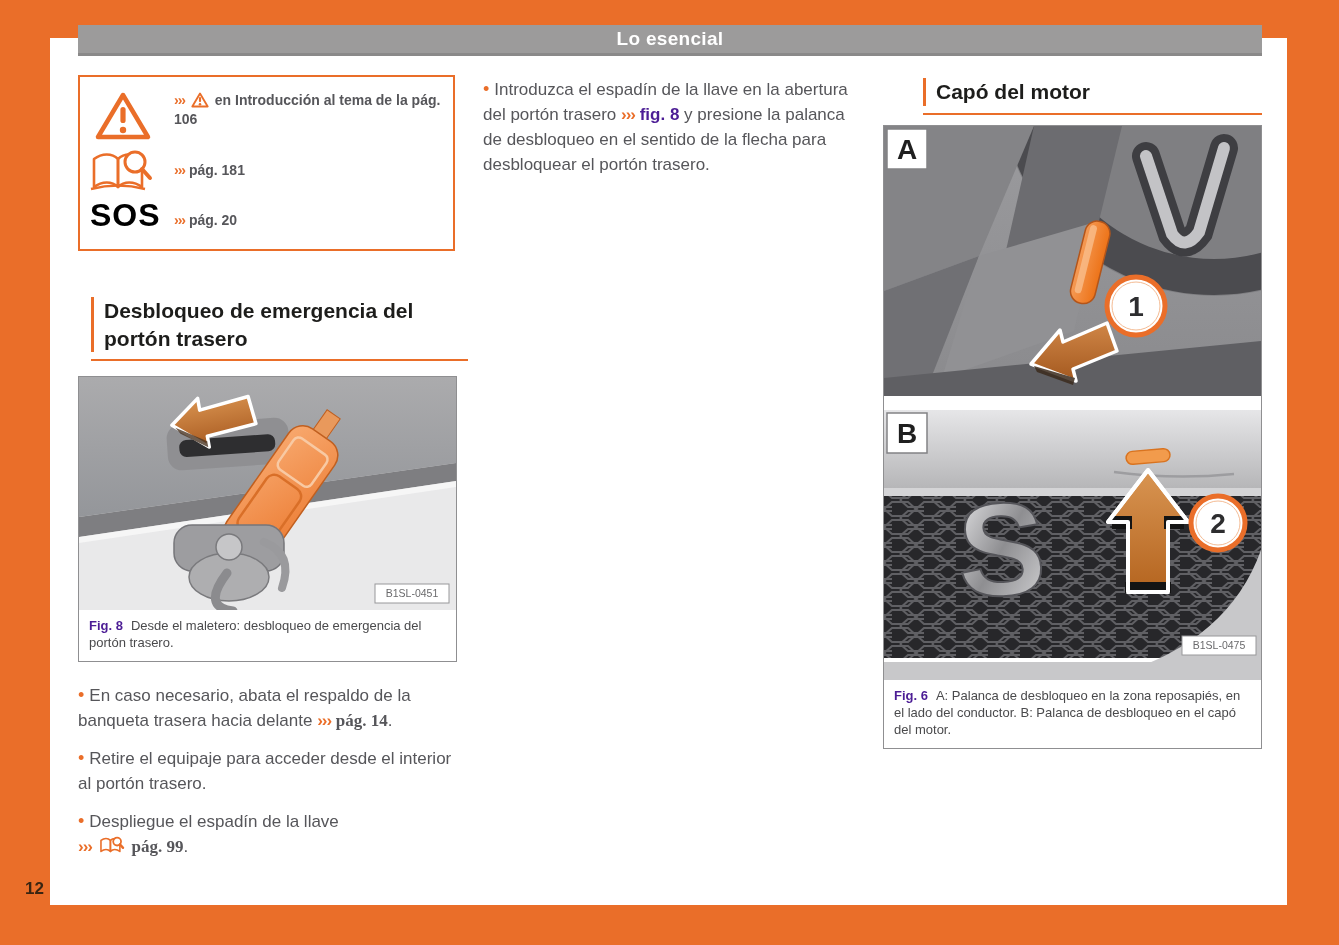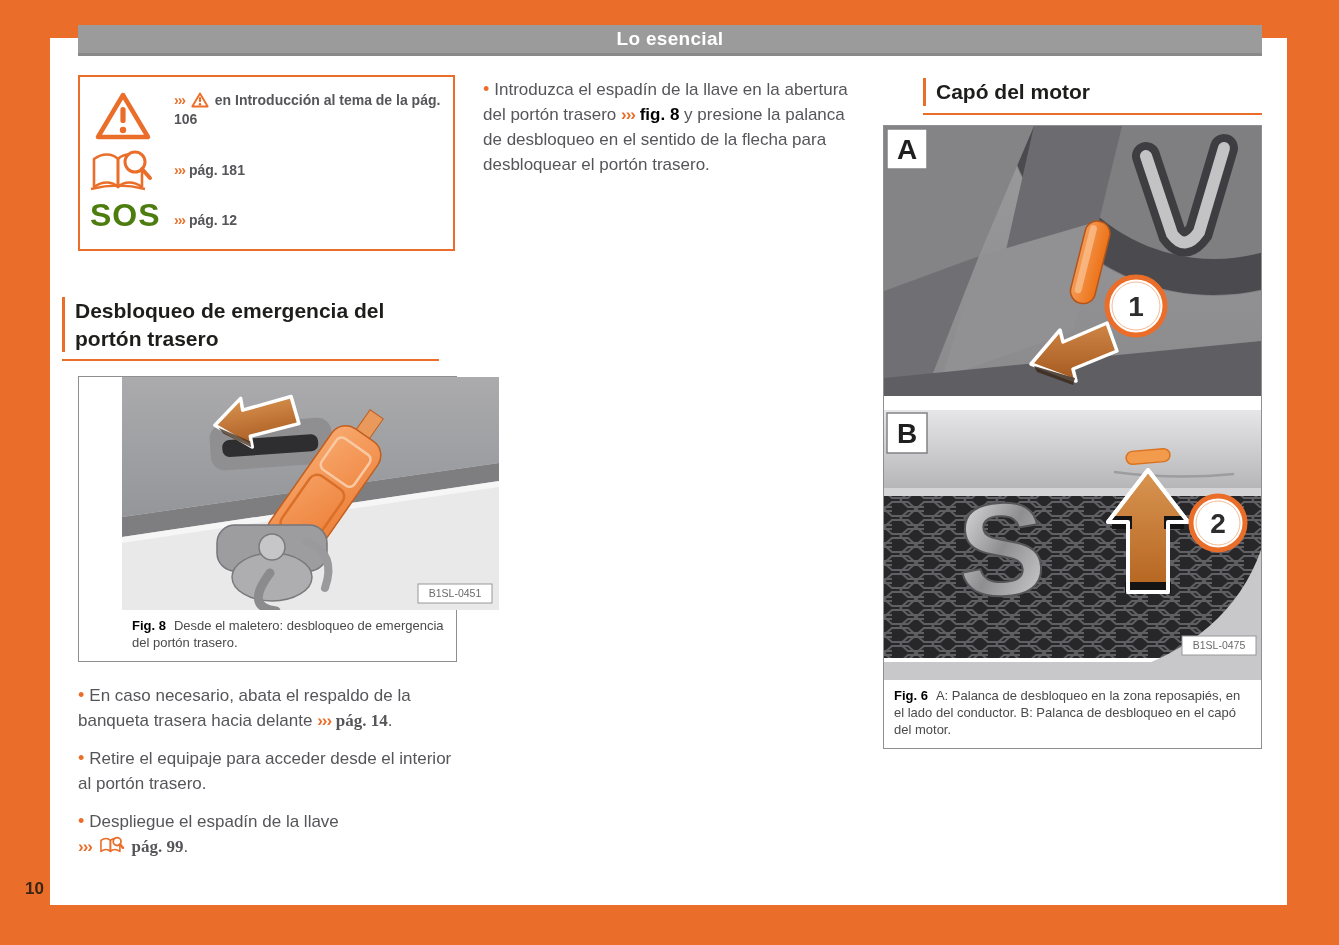--- a/index.html
+++ b/index.html
@@ -15,25 +15,25 @@
     background:#9C9B9B; border-bottom:3px solid #8A8989;
     display:flex; align-items:center; justify-content:center;
     color:#ffffff; font-weight:bold; font-size:19px; letter-spacing:.3px;
   }
   .page-num { position:absolute; left:25px; top:879px; font-weight:bold; font-size:17px; color:#3A2512; }
 
   
   .ref-box { position:absolute; left:78px; top:75px; width:377px; height:176px; border:2px solid #EA6E29; background:#fff; }
   .ref-icon { position:absolute; }
   .ref-text { position:absolute; left:94px; width:268px; font-size:14px; font-weight:bold; color:#56565A; line-height:1.35; }
-  .sos { position:absolute; left:10px; top:120px; font-size:32px; font-weight:bold; color:#4d7c0f; letter-spacing:1px;text-align:right; }
+  .sos { position:absolute; left:10px; top:120px; font-size:32px; font-weight:bold; color:#000000; letter-spacing:1px;text-align:right; }
 
   .arrows { color:#EA6E29; font-weight:bold; letter-spacing:-1px; }
   .ref-bold { font-weight:bold; color:#56565A;font-family:Liberation Serif, serif; }
-  .fig-label { color:#000000; font-weight:bold; margin-right:8px; }
+  .fig-label { color:#4c1d95; font-weight:bold; margin-right:8px; }
 
   
   .section { position:absolute; width:377px; }
   .section h2 { margin:0; border-left:3px solid #EA6E29; padding-left:10px;
                 font-size:21px; line-height:1.32; color:#1D1D1B; font-weight:bold; }
   .section .rule { height:2px; background:#EA6E29; margin-top:7px; }
 
   
   .figure-box { position:absolute; width:379px; border:1px solid #8F8F91; background:#fff; }
   .figure-box svg { display:block; }
@@ -82,30 +82,30 @@
       <line x1="53" y1="20" x2="61" y2="29" stroke="#EA6E29" stroke-width="4" stroke-linecap="round"></line>
     </svg>
     <div class="ref-text" style="top:84px;">
       <span class="arrows">›››</span>
       <span>pág. 181</span>
     </div>
 
     <div class="sos">SOS</div>
     <div class="ref-text" style="top:134px;">
       <span class="arrows">›››</span>
-      <span>pág. 12</span>
-    </div>
-  </div>
-
-  <div class="section" style="left:62px; top:297px;">
+      <span>pág. 20</span>
+    </div>
+  </div>
+
+  <div class="section" style="left:91px; top:297px;">
     <h2>Desbloqueo de emergencia del portón trasero</h2>
     <div class="rule"></div>
   </div>
 
-  <div class="figure-box" style="left:78px; top:376px;padding-left:43px;">
+  <div class="figure-box" style="left:78px; top:376px;">
     <svg width="377" height="233" viewBox="0 0 377 233">
       <defs>
         <linearGradient id="f8_panel" x1="0" y1="0" x2="0" y2="1">
           <stop offset="0" stop-color="#ABABAD"></stop>
             <stop offset="1" stop-color="#94969A"></stop>
         </linearGradient>
         <linearGradient id="f8_key" x1="0" y1="0" x2="1" y2="1">
           <stop offset="0" stop-color="#F8A96F"></stop>
             <stop offset="1" stop-color="#EC7C33"></stop>
         </linearGradient>
@@ -283,14 +283,14 @@
         <text x="23" y="33" text-anchor="middle" font-size="28" font-weight="bold" fill="#1F1F1F">B</text>
       </g>
       <rect x="298" y="226" width="74" height="19" fill="#FFFFFF" stroke="#98989A" stroke-width="1"></rect>
       <text x="335" y="239" text-anchor="middle" font-size="10.5" fill="#6A6A6C">B1SL-0475</text>
     </svg>
     <div class="fig-caption">
       <span class="fig-label">Fig. 6</span><span>A: Palanca de desbloqueo en la zona reposapiés, en el lado del conductor. B: Palanca de desbloqueo en el capó del motor.</span>
     </div>
   </div>
 
-  <div class="page-num">10</div>
+  <div class="page-num">12</div>
 </div>
 
 </body></html>

